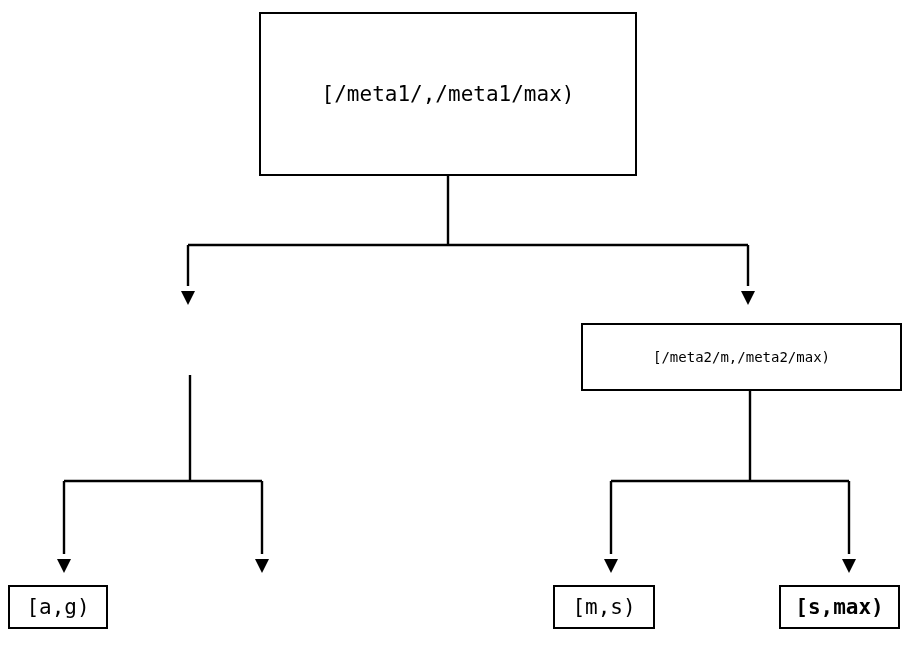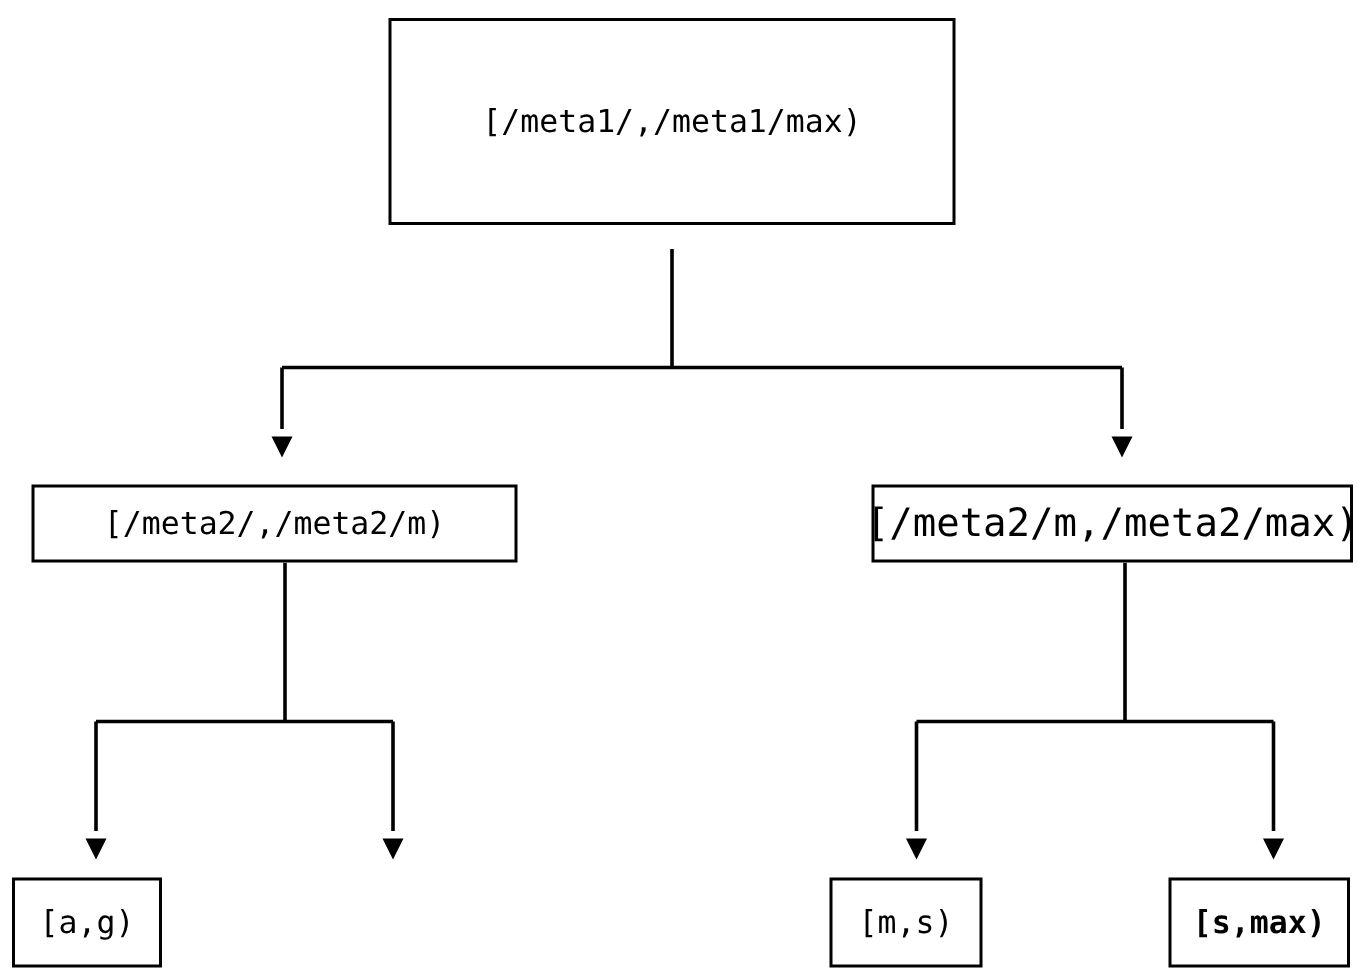--- a/index.html
+++ b/index.html
@@ -39,39 +39,39 @@
   }
   .node-label {
     display: block;
     line-height: 1;
     letter-spacing: 0px;
   }
   .node-root {
     left: 259px;
     top: 12px;
     width: 378px;
-    height: 138px;
+    height: 164px;
     font-size: 21px;
   }
   .node-mid-left {
     left: 21px;
     top: 323px;
     width: 324px;
     height: 52px;
     font-size: 21px;
   }
   .node-mid-right {
     left: 581px;
     top: 323px;
     width: 321px;
-    height: 52px;
-    font-size: 26px;
+    height: 68px;
+    font-size: 14px;
   }
   .node-leaf {
-    height: 60px;
+    height: 44px;
     top: 585px;
     font-size: 21px;
   }
   .leaf-ag    { left: 8px;   width: 100px; }
   .leaf-gm    { left: 204px; width: 101px; }
   .leaf-ms    { left: 553px; width: 102px; }
   .leaf-smax  { left: 779px; width: 121px; font-weight: bold; }
 </style>
 </head>
 <body>
@@ -105,23 +105,20 @@
       <path d="M 849 481 L 849 554" stroke="#000000" stroke-width="2.4" fill="none"></path>
     </g>
     <polygon points="604,559 618,559 611,573" fill="#000000"></polygon>
     <polygon points="842,559 856,559 849,573" fill="#000000"></polygon>
   </svg>
 
   <div class="tree-node node-root">
     <span class="node-label">[/meta1/,/meta1/max)</span>
   </div>
 
-  <div class="tree-node node-mid-left">
-    <span class="node-label">[/meta2/,/meta2/m)</span>
-  </div>
 
   <div class="tree-node node-mid-right">
     <span class="node-label">[/meta2/m,/meta2/max)</span>
   </div>
 
   <div class="tree-node node-leaf leaf-ag">
     <span class="node-label">[a,g)</span>
   </div>
 
 

